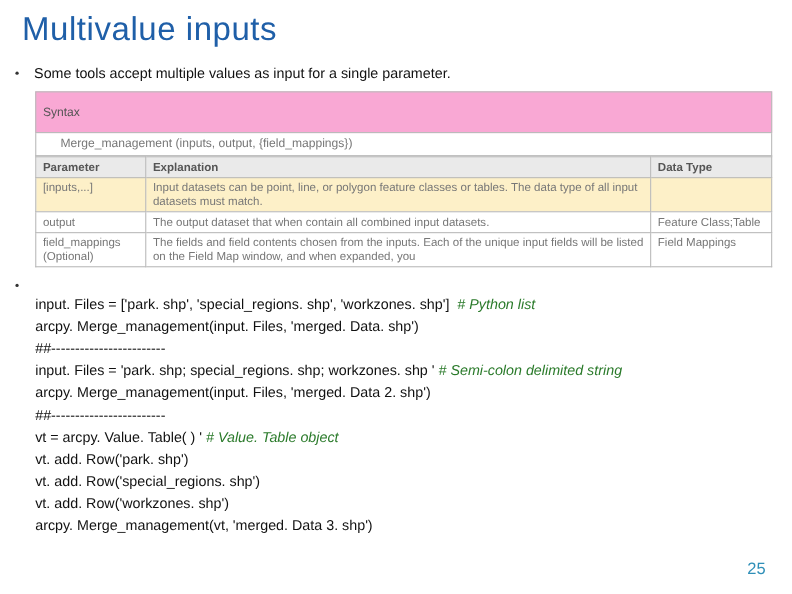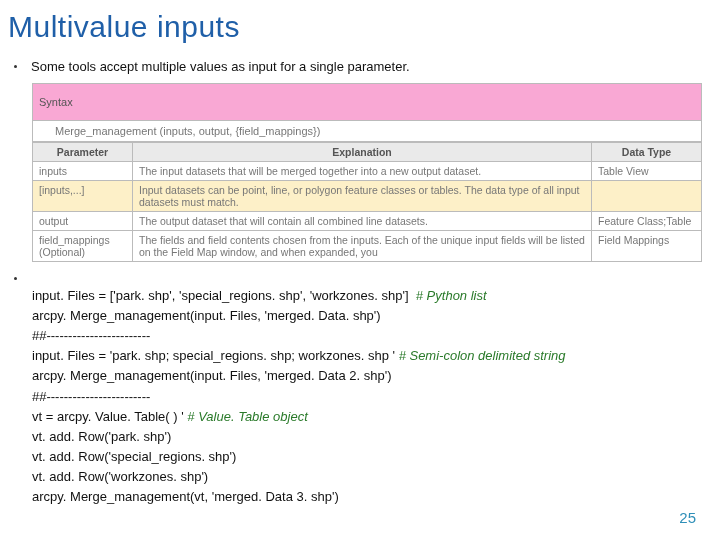--- a/index.html
+++ b/index.html
@@ -8,21 +8,21 @@
     height: 540px;
     background: #fff;
     font-family: Arial, "Helvetica Neue", sans-serif;
     position: relative;
     overflow: hidden;
   }
   .title {
     color: #1f5fa8;
     font-size: 30px;
     font-weight: 400;
-    padding: 10px 8px 6px;
+    padding: 10px 20px 6px;
     letter-spacing: 0.5px;
   }
   .content { padding: 0 18px 0 32px; font-size: 13px; color: #111; }
   .bullet-row { display: flex; margin: 8px 0 6px -18px; }
   .bullet-dot {
     width: 3px; height: 3px; background:#333; border-radius:50%;
     margin: 7px 14px 0 0; flex-shrink:0;
   }
   .bullet-text { line-height: 1.45; }
   .em-green { color: #2a7a2a; font-style: italic; }
@@ -33,21 +33,21 @@
   }
   .syntax-line {
     border:1px solid #bbb; border-top:none; padding:4px 22px;
     font-size:11px; color:#777; filter: blur(0.3px);
   }
   table.param {
     width:100%; border-collapse: collapse; font-size:10.5px; color:#777;
     filter: blur(0.35px);
   }
   table.param th {
-    background:#eaeaea; border:1px solid #bbb; text-align:center;
+    background:#eaeaea; border:1px solid #bbb; text-align:left;
     padding:3px 6px; font-weight:bold; color:#555;margin-top:26px;
   }
   table.param td {
     border:1px solid #bbb; padding:3px 6px; vertical-align:top;
   }
   tr.hi td { background:#fdf0c8; }
   .code-block { font-size:13px; line-height:1.55; margin-top:2px; }
   .code-block div { white-space: pre; }
   .cmt { color:#2a7a2a; font-style: italic; }
   .slide-num {
@@ -70,33 +70,28 @@
   <div class="tbl-wrap">
     <div class="syntax-head">Syntax</div>
     <div class="syntax-line">Merge_management (inputs, output, {field_mappings})</div>
     <table class="param">
       <tbody>
           <tr>
         <th style="width:100px">Parameter</th>
         <th>Explanation</th>
         <th style="width:110px">Data Type</th>
       </tr>
-      <tr>
-        <td>inputs</td>
-        <td>The input datasets that will be merged together into a new output dataset.</td>
-        <td>Table View</td>
-      </tr>
       <tr class="hi">
         <td>[inputs,...]</td>
         <td>Input datasets can be point, line, or polygon feature classes or tables. The data type of all input datasets must match.</td>
         <td></td>
       </tr>
       <tr>
         <td>output</td>
-        <td>The output dataset that will contain all combined line datasets.</td>
+        <td>The output dataset that when contain all combined input datasets.</td>
         <td>Feature Class;Table</td>
       </tr>
       <tr>
         <td>
           <span>field_mappings</span><br>
           <span>(Optional)</span>
         </td>
         <td>The fields and field contents chosen from the inputs. Each of the unique input fields will be listed on the Field Map window, and when expanded, you</td>
         <td>Field Mappings</td>
       </tr>

